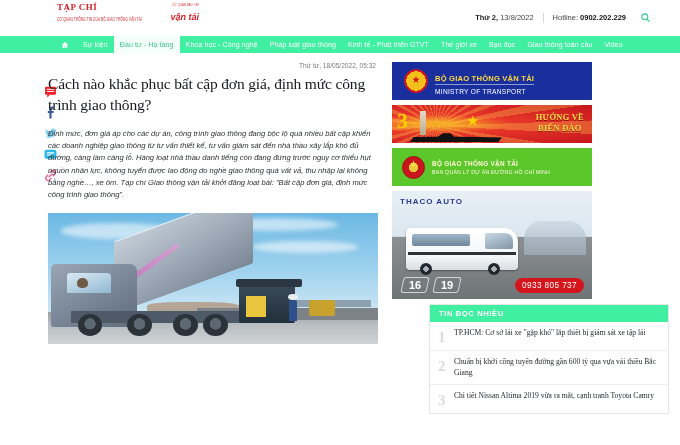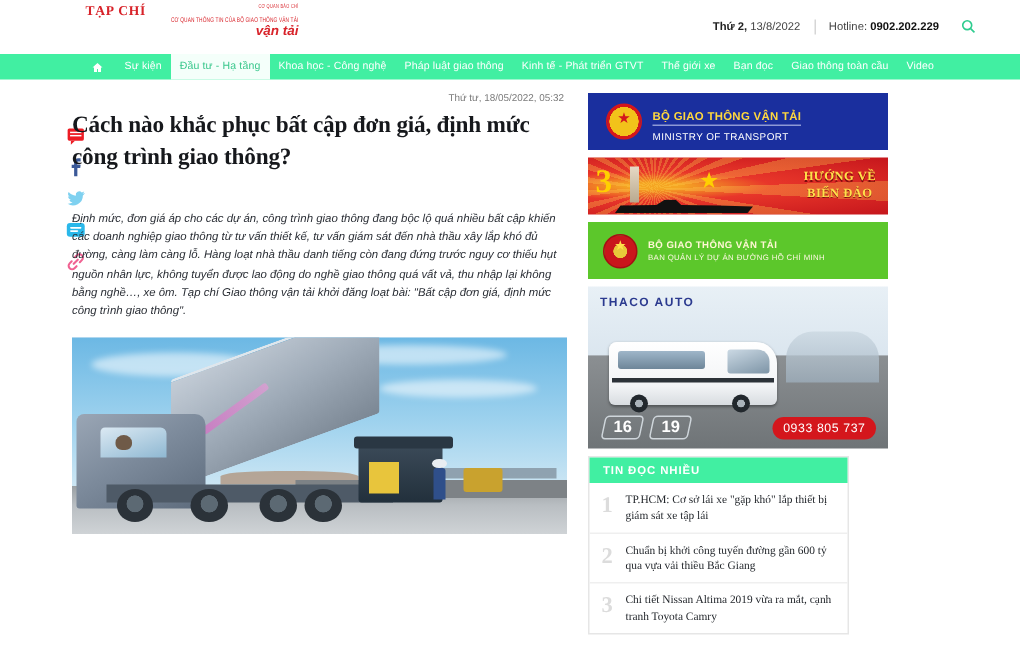--- a/index.html
+++ b/index.html
@@ -30,21 +30,21 @@
   }
   .logo-main {
     font-family: "Liberation Sans", sans-serif;
     font-size: 19px; font-weight: bold; color: #d8232a;
     letter-spacing: -0.5px; line-height: 19px;
     margin-top: -1px;
     -webkit-text-stroke: 0.3px #d8232a;
   }
   .logo-sub-row {
     display: flex; align-items: flex-end; width: 100%;
-    justify-content: space-between; margin-top: 1px; flex-direction: column;
+    justify-content: space-between; margin-top: 1px;
   }
   .logo-tagline {
     font-size: 3.2px; color: #d8232a; letter-spacing: .1px;
     transform: scaleY(1.4); transform-origin: left bottom;
     white-space: nowrap;
   }
   .logo-vantai {
     font-size: 9px; font-weight: bold; color: #d8232a;
     font-style: italic; line-height: 9px;
   }
@@ -100,23 +100,23 @@
 
   .article {
     width: 330px; margin-left: 0px;
   }
   .art-date {
     text-align: right; font-size: 6.6px; color: #7b7b7b;
     padding-right: 2px; margin-bottom: 5px;
   }
   .art-title {
     font-family: "Liberation Serif", serif;
-    font-size: 15.5px; font-weight: bold; color: #16181c;
+    font-size: 15.5px; font-weight: normal; color: #16181c;
     line-height: 1.35; letter-spacing: -0.15px;
-    margin-bottom: 24px;
+    margin-bottom: 12px;
   }
   .art-sapo {
     font-size: 7.6px; color: #2b2f36; line-height: 1.62;
     margin-bottom: 10px;
   }
   .art-sapo b { font-weight: bold; }
   .art-body {
     font-size: 7.6px; color: #2b2f36; line-height: 1.62;
     font-style: italic;
     margin-bottom: 11px;
@@ -340,21 +340,21 @@
   }
   .seat-box span { transform: skewX(12deg); }
   .seat-1 { left:10px; }
   .seat-2 { left:42px; }
   .phone-pill {
     position:absolute; right:8px; bottom:6px;
     background:#d4161c; color:#ffffff; font-size:8.2px; font-weight:normal;
     padding:3px 7px; border-radius:9px; letter-spacing:.4px;
   }
 
-  .read-box { width:174px; border:1px solid #e6e6e6; background:#fff; }
+  .read-box { width:240px; border:1px solid #e6e6e6; background:#fff;margin-left:37px; }
   .read-head {
     height: 17px; background:#41efa2; color:#ffffff;
     font-size:7.6px; font-weight:bold; letter-spacing:.6px;
     display:flex; align-items:center; padding-left: 9px;
   }
   .read-item {
     display:flex; gap:6px; padding: 6px 9px 5px 8px;
     border-bottom: 1px solid #efefef;
   }
   .read-item:last-child { border-bottom:none; }

